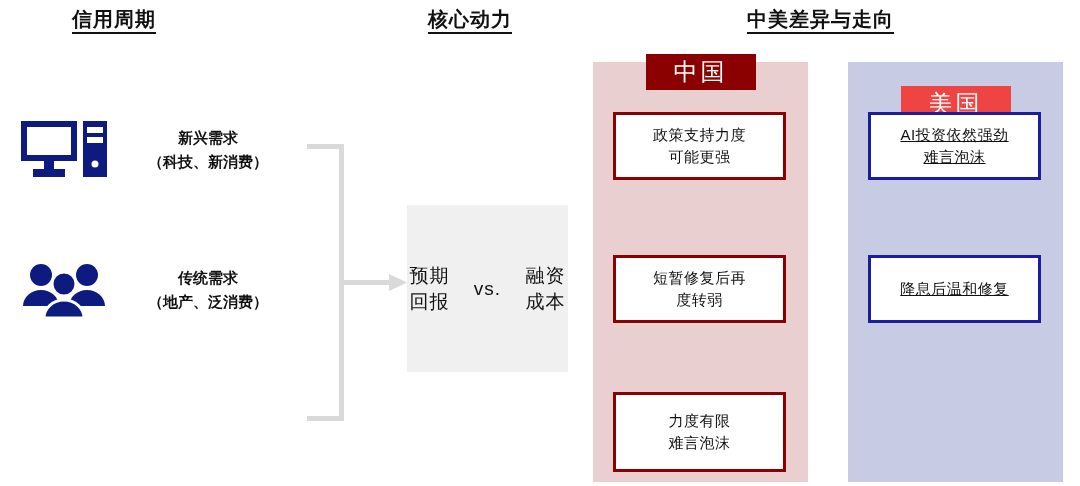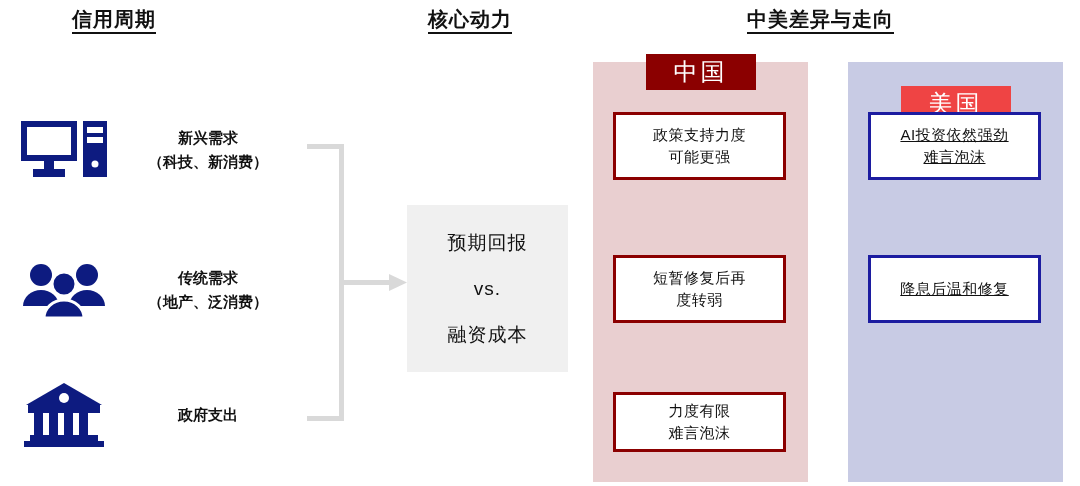--- a/index.html
+++ b/index.html
@@ -51,21 +51,21 @@
   }
   .row-label .l2{font-weight:bold;}
 
   
   #bracket{position:absolute;left:305px;top:140px;width:45px;height:285px;}
 
   
   #core-box{
     position:absolute;left:407px;top:205px;width:161px;height:167px;
     background:#f0f0f0;
-    display:flex;flex-direction:column;
+    display:flex;flex-direction:row;
     align-items:center;justify-content:center;
     gap:22px;
   }
   #core-box div{
     font-size:19px;color:#111111;text-align:center;letter-spacing:1px;
   }
   #core-vs{font-size:17px;}
 
   
   .panel{position:absolute;top:62px;width:215px;height:420px;}
@@ -89,21 +89,21 @@
     text-align:center;
     font-size:15px;
     color:#111111;
     line-height:22px;
     letter-spacing:0.5px;
   }
   #panel-cn .card{border:3px solid #8b0000;}
   #panel-us .card{border:3px solid #1c1ca0;text-decoration:underline;}
   .card.c0{top:50px;height:68px;}
   .card.c1{top:193px;height:68px;}
-  .card.c2{top:330px;height:60px;}
+  .card.c2{top:330px;height:80px;}
   .card .lines{padding:0 6px;}
 </style>
 </head>
 <body>
 
 <div id="stage">
 
   <div class="sec-title" id="title-credit">信用周期</div>
 
   <div class="sec-title" id="title-core">核心动力</div>
@@ -144,43 +144,20 @@
         <circle cx="43" cy="22" r="12" fill="#0d1b80" stroke="#ffffff" stroke-width="3"></circle>
         <path d="M23 56 a20 18 0 0 1 40 0 z" fill="#0d1b80" stroke="#ffffff" stroke-width="3"></path>
       </svg>
     </div>
     <div class="row-label">
       <span class="l1">传统需求</span>
       <span class="l2">（地产、泛消费）</span>
     </div>
   </div>
 
-  <div class="row" id="row-2">
-    <div class="icon-wrap">
-      <svg width="80" height="64" viewBox="0 0 80 64" aria-hidden="true">
-
-        <path d="M40 0 L78 22 L2 22 z" fill="#0d1b80"></path>
-        <circle cx="40" cy="15" r="5" fill="#ffffff"></circle>
-
-        <rect x="4" y="22" width="72" height="8" fill="#0d1b80"></rect>
-
-        <rect x="10" y="30" width="9" height="22" fill="#0d1b80"></rect>
-        <rect x="25" y="30" width="9" height="22" fill="#0d1b80"></rect>
-        <rect x="40" y="30" width="9" height="22" fill="#0d1b80"></rect>
-        <rect x="55" y="30" width="9" height="22" fill="#0d1b80"></rect>
-
-        <rect x="6" y="52" width="68" height="6" fill="#0d1b80"></rect>
-        <rect x="0" y="58" width="80" height="6" fill="#0d1b80"></rect>
-      </svg>
-    </div>
-    <div class="row-label">
-      <span class="l1">政府支出</span>
-      <span class="l2"></span>
-    </div>
-  </div>
 
   <div id="bracket">
     <svg width="102" height="285" viewBox="0 0 102 285" aria-hidden="true">
 
       <rect x="2" y="4" width="36" height="5" fill="#d9d9d9"></rect>
 
       <rect x="34" y="4" width="5" height="277" fill="#d9d9d9"></rect>
 
       <rect x="2" y="276" width="36" height="5" fill="#d9d9d9"></rect>
 

